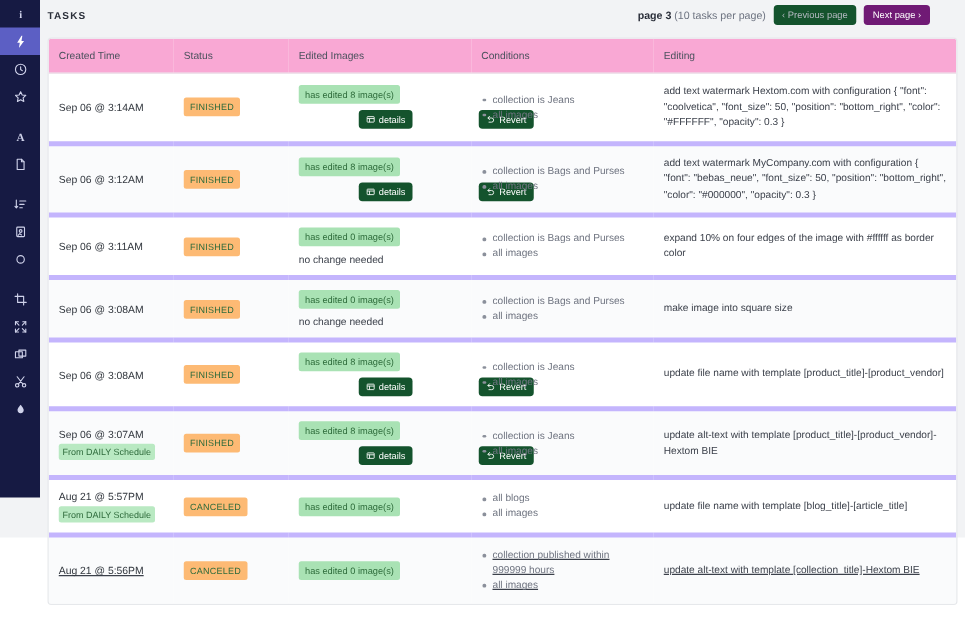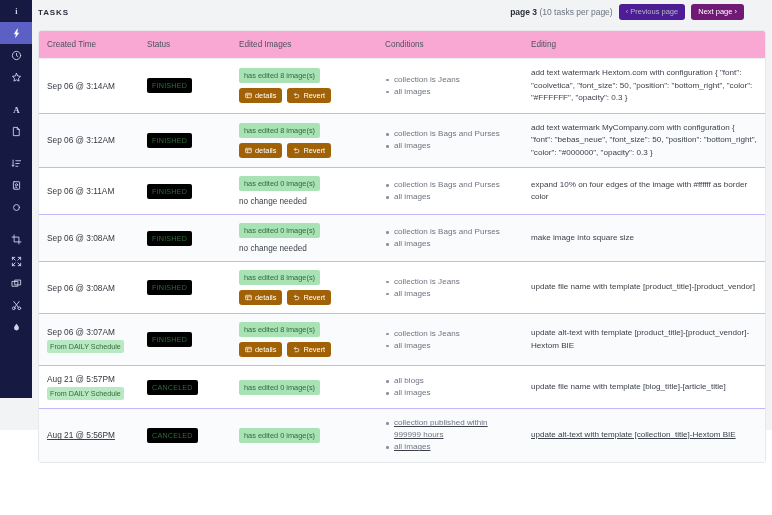--- a/index.html
+++ b/index.html
@@ -71,21 +71,21 @@
   }
   .pager-text b { color: #2b2f3a; font-weight: bold; }
   .pg-btn {
     font-size: 7.5px;
     color: #ffffff;
     border-radius: 3px;
     padding: 4px 7px;
     line-height: 1;
     white-space: nowrap;
   }
-  .pg-btn.disabled { background: #4c1d95; color: #b4b9c1; }
+  .pg-btn.disabled { background: #14532d; color: #b4b9c1; }
   .pg-btn.enabled  { background: #701a75; }
 
   
   .card {
     position: absolute;
     left: 6px; top: 30px;
     width: 728px;
     background: #ffffff;
     border: 1px solid #e6e8eb;
     border-radius: 3px;
@@ -97,21 +97,21 @@
     font-size: 8.2px;
     font-weight: normal;
     color: #4c525e;
     padding: 9px 8px;
     border-bottom: 1px solid #eceef0;
     background: #f9a8d4;
   }
   td {
     vertical-align: middle;
     padding: 8px 8px;
-    border-bottom: 1px solid #c4b5fd;
+    border-bottom: 4px solid #c4b5fd;
     font-size: 8.2px;
     color: #3c414b;
   }
   tr.alt td { background: #fafbfc; }
   tr:last-child td { border-bottom: none; text-decoration: underline; }
 
   .col-time { width: 100px; }
   .col-status { width: 92px; }
   .col-images { width: 146px; }
   .col-cond { width: 146px; }
@@ -123,47 +123,48 @@
     margin-top: 3px;
     background: #b9e9c2;
     color: #2f6b3c;
     font-size: 7.2px;
     padding: 2px 3px;
     border-radius: 2px;
     white-space: nowrap;
   }
   .status-badge {
     display: inline-block;
-    background: #000000;
+    background: #fdba74;
     color: #2f6b3c;
     font-size: 7.2px;
     padding: 3px 5px;
     border-radius: 2px;
     letter-spacing: 0.2px;
   }
   .img-badge {
     display: inline-block;
     background: #a9e2b4;
     color: #2d6b3a;
     font-size: 7.4px;
     padding: 3px 5px;
     border-radius: 2px;
     white-space: nowrap;
   }
   .img-actions { margin-top: 5px; display: flex; gap: 5px; }
   .act-btn {
     display: inline-flex;
     align-items: center;
     gap: 3px;
-    background: #a16207;
+    background: #14532d;
     color: #ffffff;
     font-size: 7.4px;
     padding: 3px 6px;
     border-radius: 3px;
     white-space: nowrap;
+    margin-left: 48px;
   }
   .act-btn svg { display: block; }
   .no-change { margin-top: 6px; font-size: 8.2px; color: #3c414b; }
 
   ul.cond { list-style: none; margin: 0; padding: 0; }
   ul.cond li {
     position: relative;
     padding-left: 9px;
     font-size: 8.1px;
     color: #6f7480;

